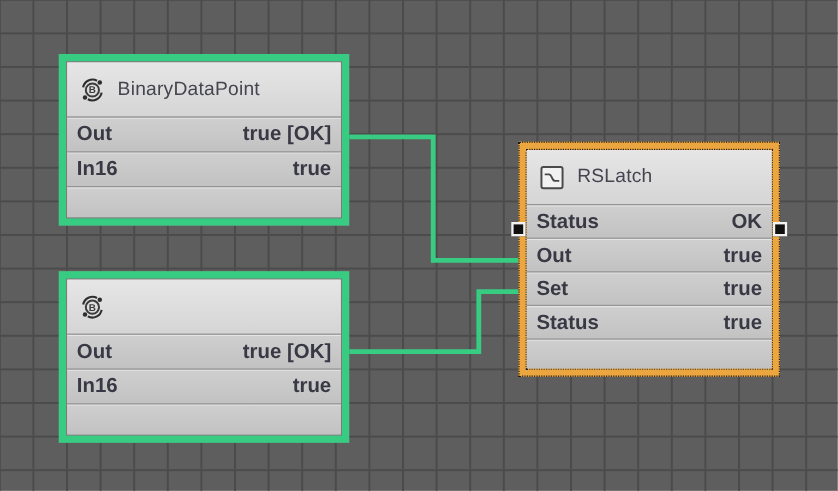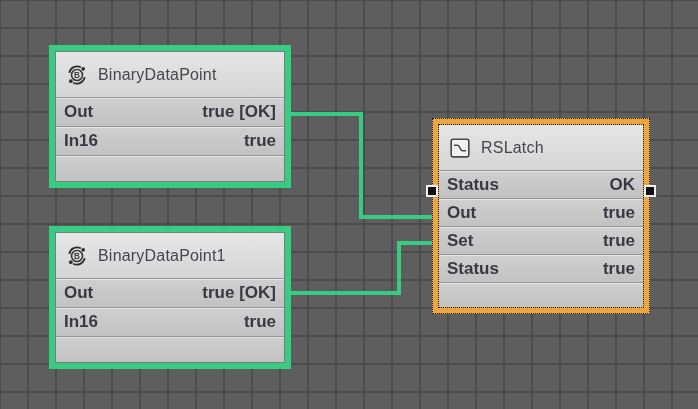--- a/index.html
+++ b/index.html
@@ -110,21 +110,20 @@
         <span class="node-icon">
           <svg width="22" height="22" viewBox="0 0 20 20">
             <circle cx="10" cy="10" r="5" fill="none" stroke="#3c3c3c" stroke-width="1.5"></circle>
             <text x="10" y="12.6" text-anchor="middle" font-size="7.5" font-weight="bold" fill="#3c3c3c" font-family="Liberation Sans, sans-serif">B</text>
             <path d="M3,8 A7.2,7.2 0 0 1 13.5,3" fill="none" stroke="#2e2e2e" stroke-width="1.6"></path>
             <path d="M17,12 A7.2,7.2 0 0 1 6.5,17" fill="none" stroke="#2e2e2e" stroke-width="1.6"></path>
             <circle cx="4.4" cy="15.6" r="1.7" fill="#2e2e2e"></circle>
             <circle cx="15.6" cy="4.4" r="1.7" fill="#2e2e2e"></circle>
           </svg>
         </span>
-        <span>BinaryDataPoint1</span>
       </div>
       <div class="node-row">
         <span>Out</span>
         <span>true [OK]</span>
       </div>
       <div class="node-row">
         <span>In16</span>
         <span>true</span>
       </div>
       <div class="node-row row-empty"></div>

